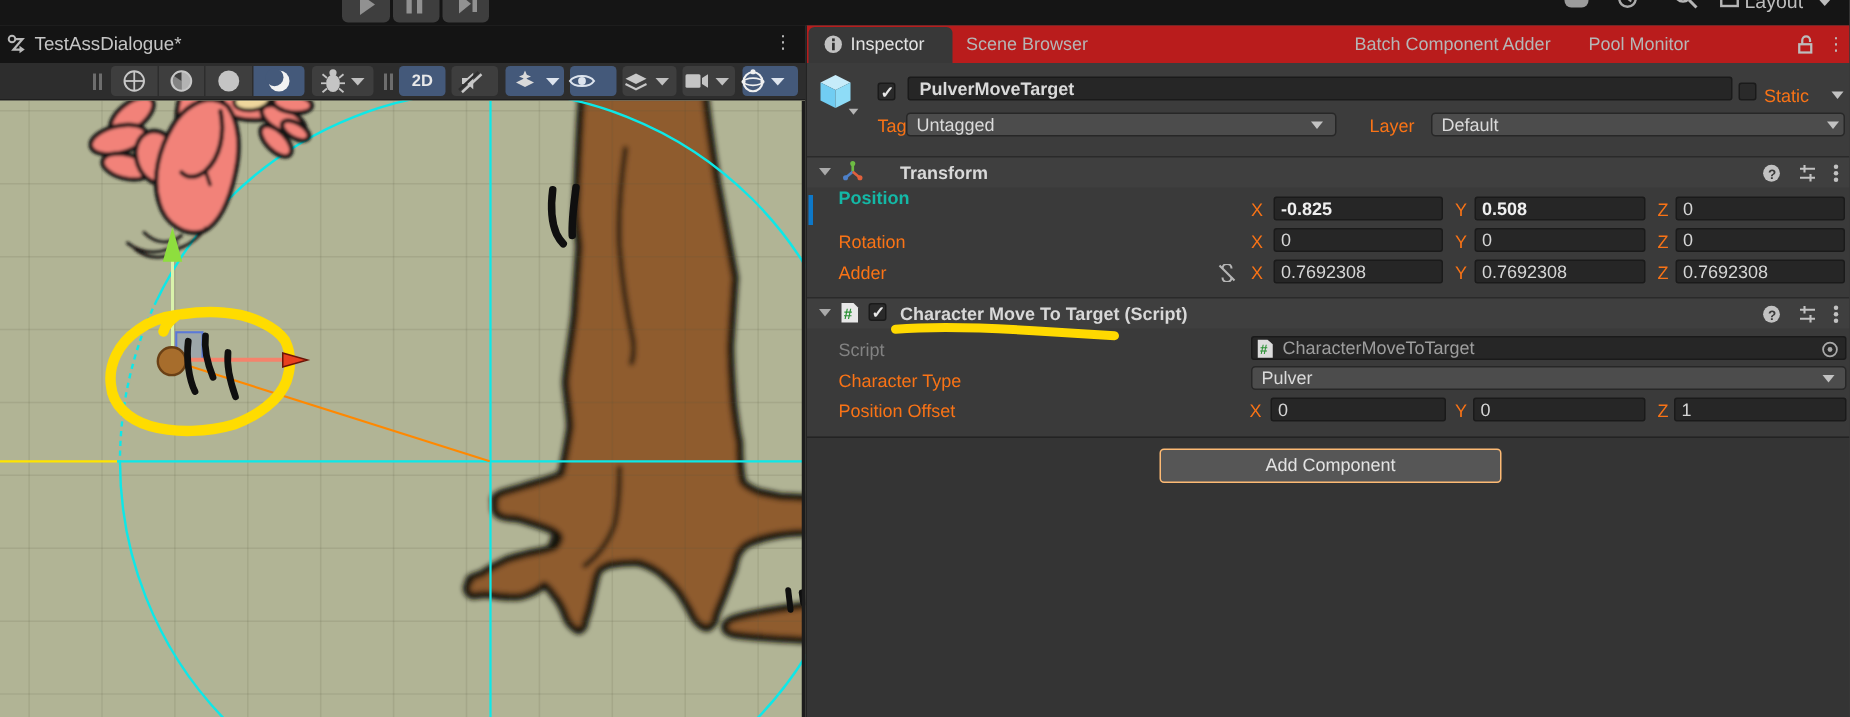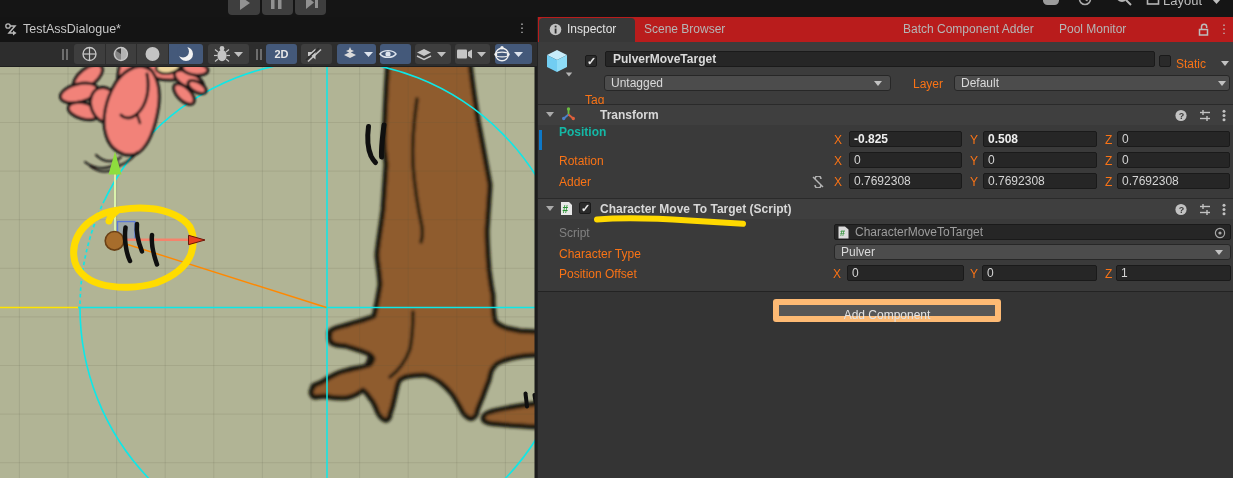--- a/index.html
+++ b/index.html
@@ -278,21 +278,21 @@
         <path d="M1 6 L11 11 L11 23 L1 18 Z" fill="#71cdf2"></path>
         <path d="M21 6 L11 11 L11 23 L21 18 Z" fill="#8edcf7"></path>
       </svg>
       <div class="darr" style="left:27px;top:55px;border-top-color:#b5b5b5;transform:scale(0.8);"></div>
       <div class="chk" style="left:47px;top:38px;"></div>
       <div class="check" style="left:49px;top:38px;">✓</div>
       <div class="fld" style="left:67px;top:34px;width:550px;font-weight:bold;color:#dadada;line-height:15px;padding-left:7px;">PulverMoveTarget</div>
       <div class="chk" style="left:621px;top:38px;"></div>
       <div class="lbl" style="left:638px;top:40px;">Static</div>
       <div class="darr" style="left:683px;top:44px;"></div>
-      <div class="lbl" style="left:47px;top:60px;margin-top:16px;">Tag</div>
+      <div class="lbl" style="left:47px;top:60px;">Tag</div>
       <div class="drop" style="left:66px;top:58px;width:287px;line-height:15px;">Untagged</div>
       <div class="darr" style="left:336px;top:64px;"></div>
       <div class="lbl" style="left:375px;top:60px;">Layer</div>
       <div class="drop" style="left:416px;top:58px;width:276px;line-height:15px;">Default</div>
       <div class="darr" style="left:680px;top:64px;"></div>
 
       <div class="chead" style="top:87px;height:21px;"></div>
       <div class="foldtri" style="left:8px;top:95px;"></div>
       <svg class="abs" style="left:23px;top:90px" width="15" height="15" viewBox="0 0 15 15">
         <line x1="7.5" y1="7.5" x2="7.5" y2="2" stroke="#6dbb43" stroke-width="1.8"></line>
@@ -388,16 +388,16 @@
       <div class="darr" style="left:677px;top:233px;"></div>
       <div class="lbl" style="left:21px;top:250px;">Position Offset</div>
       <div class="lbl" style="left:295px;top:250px;">X</div>
       <div class="fld" style="left:309px;top:248px;width:117px;">0</div>
       <div class="lbl" style="left:432px;top:250px;">Y</div>
       <div class="fld" style="left:444px;top:248px;width:115px;">0</div>
       <div class="lbl" style="left:567px;top:250px;">Z</div>
       <div class="fld" style="left:578px;top:248px;width:115px;">1</div>
 
       <div class="abs" style="left:0;top:274px;width:696px;height:187px;background:#343434;border-top:1px solid #232323;"></div>
-      <div class="abs" style="left:235px;top:282px;width:228px;height:23px;background:#565656;border:6px solid #fdba74;border-radius:3px;text-align:center;font-size:12px;color:#e2e2e2;line-height:21px;">Add Component</div>
+      <div class="abs" style="left:235px;top:282px;width:228px;height:23px;background:#565656;border:1px solid #fdba74;border-radius:3px;text-align:center;font-size:12px;color:#e2e2e2;line-height:21px;">Add Component</div>
     </div>
   </div>
 </div>
 
 </body></html>

